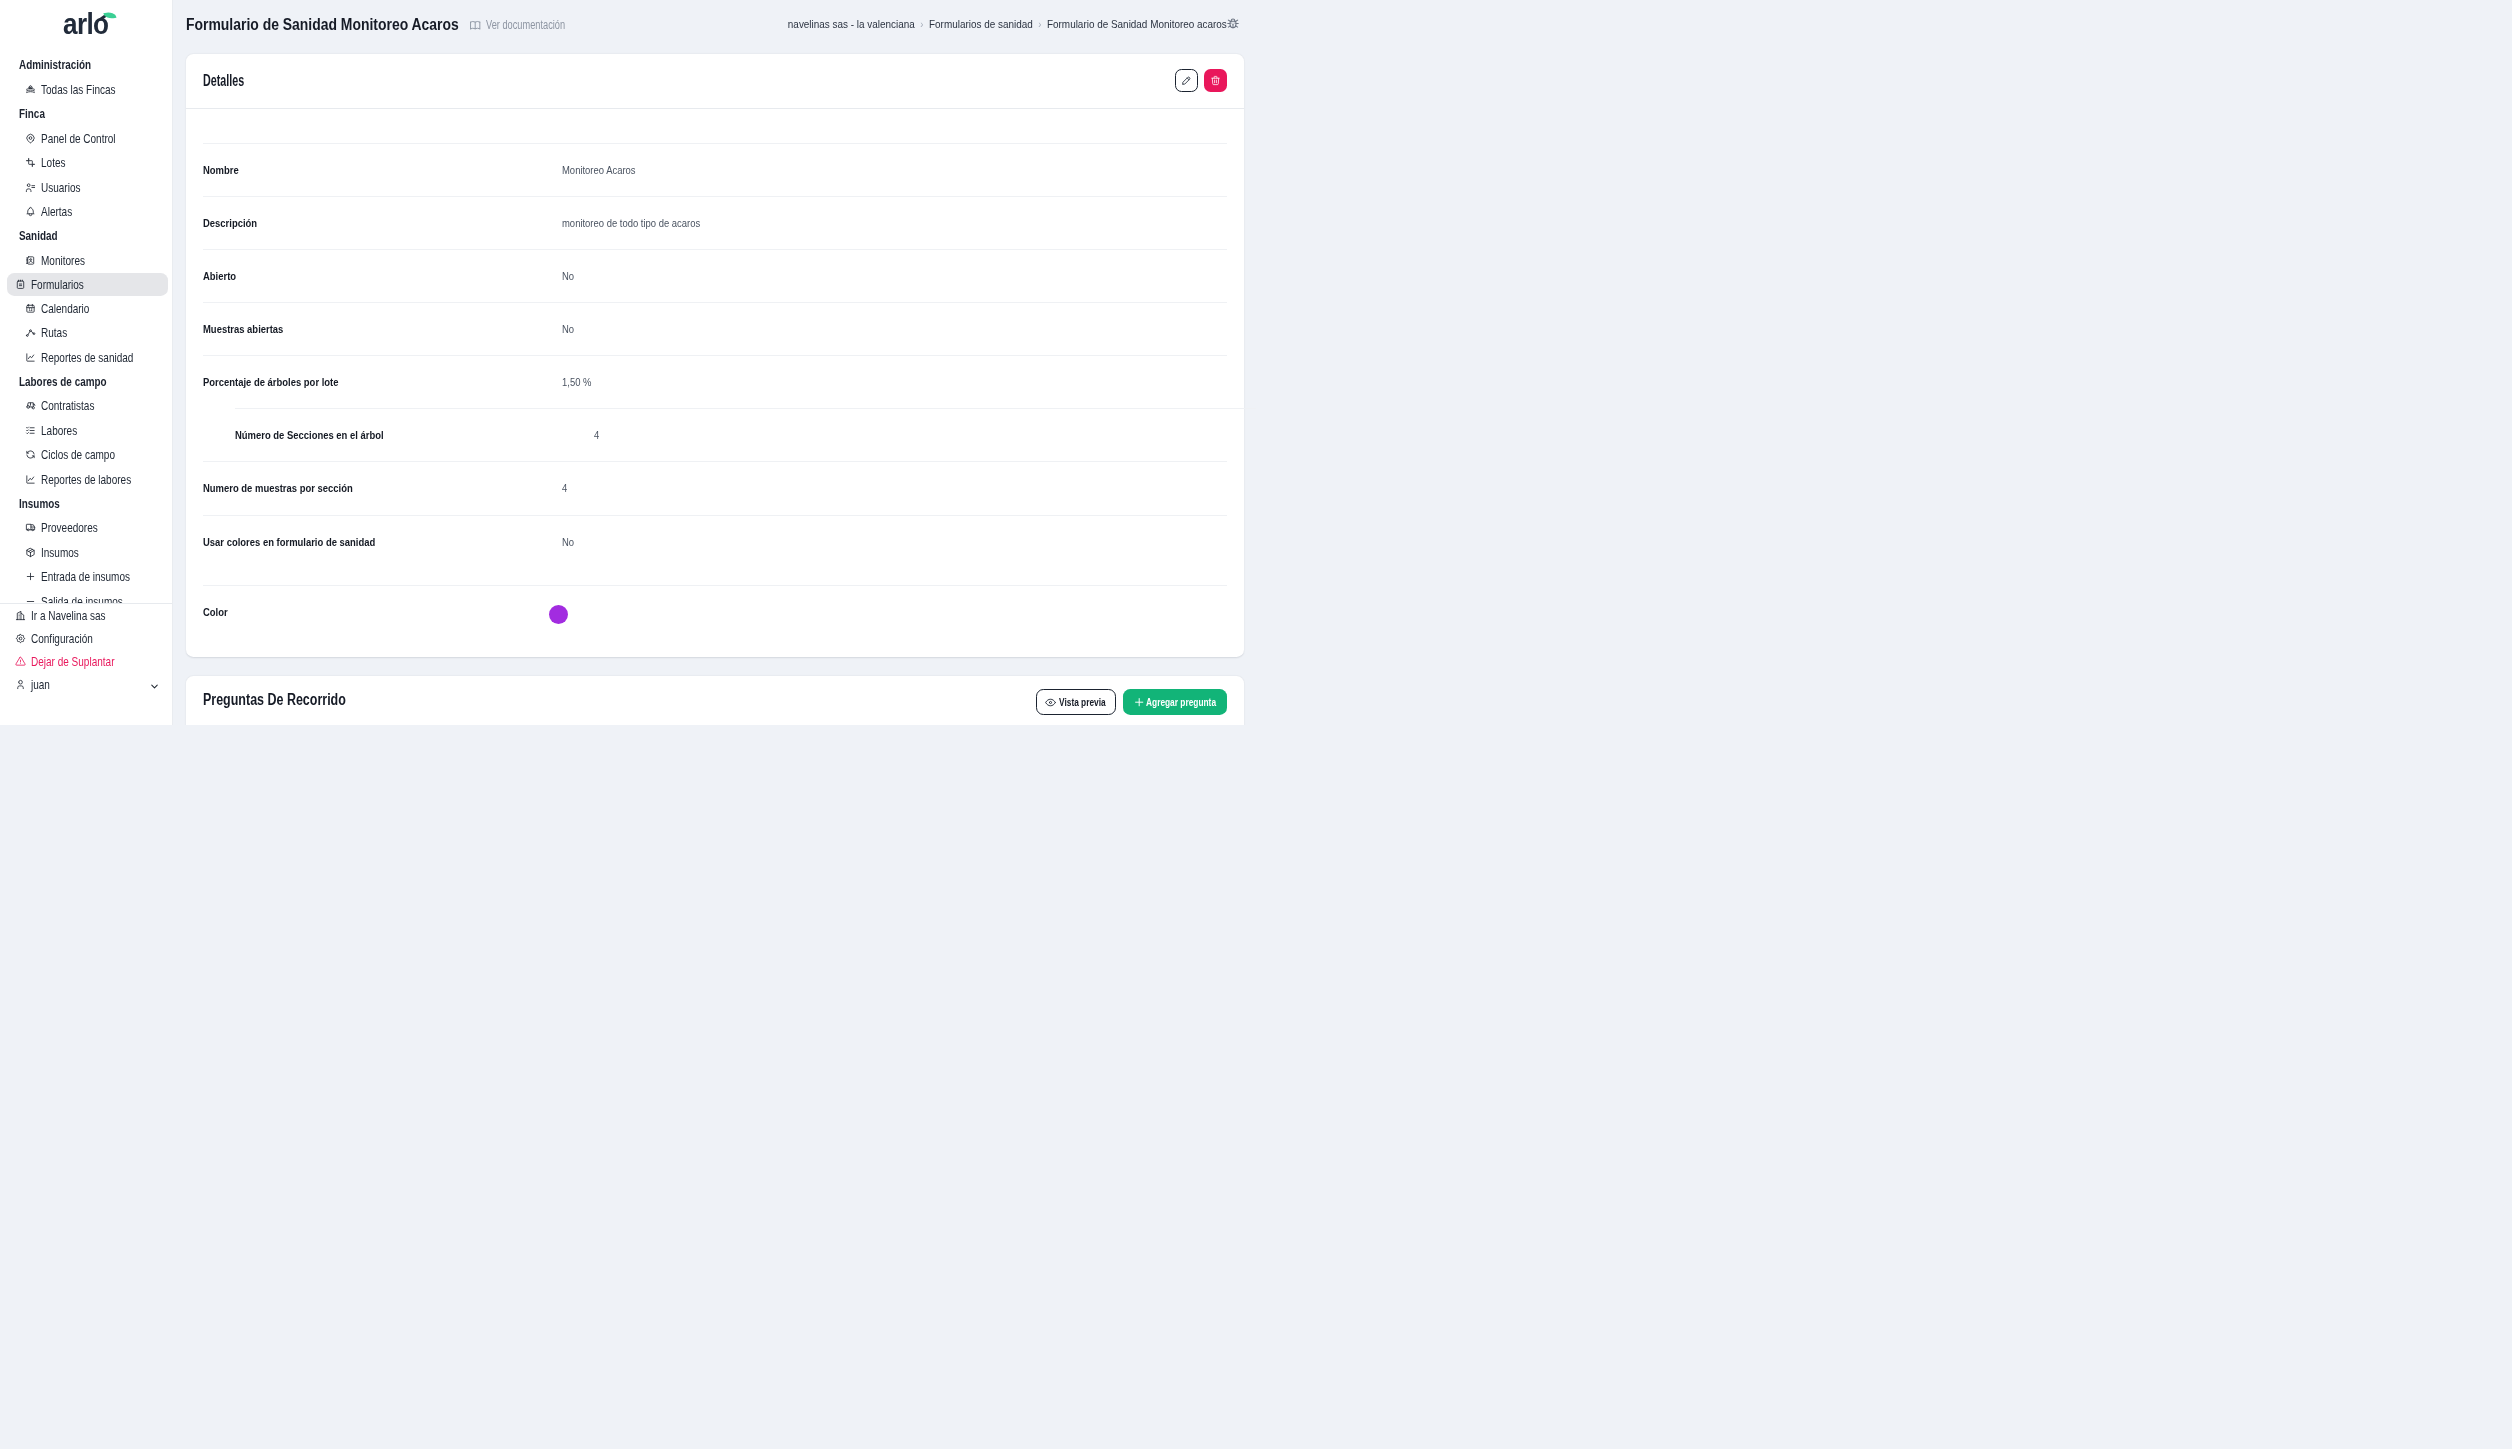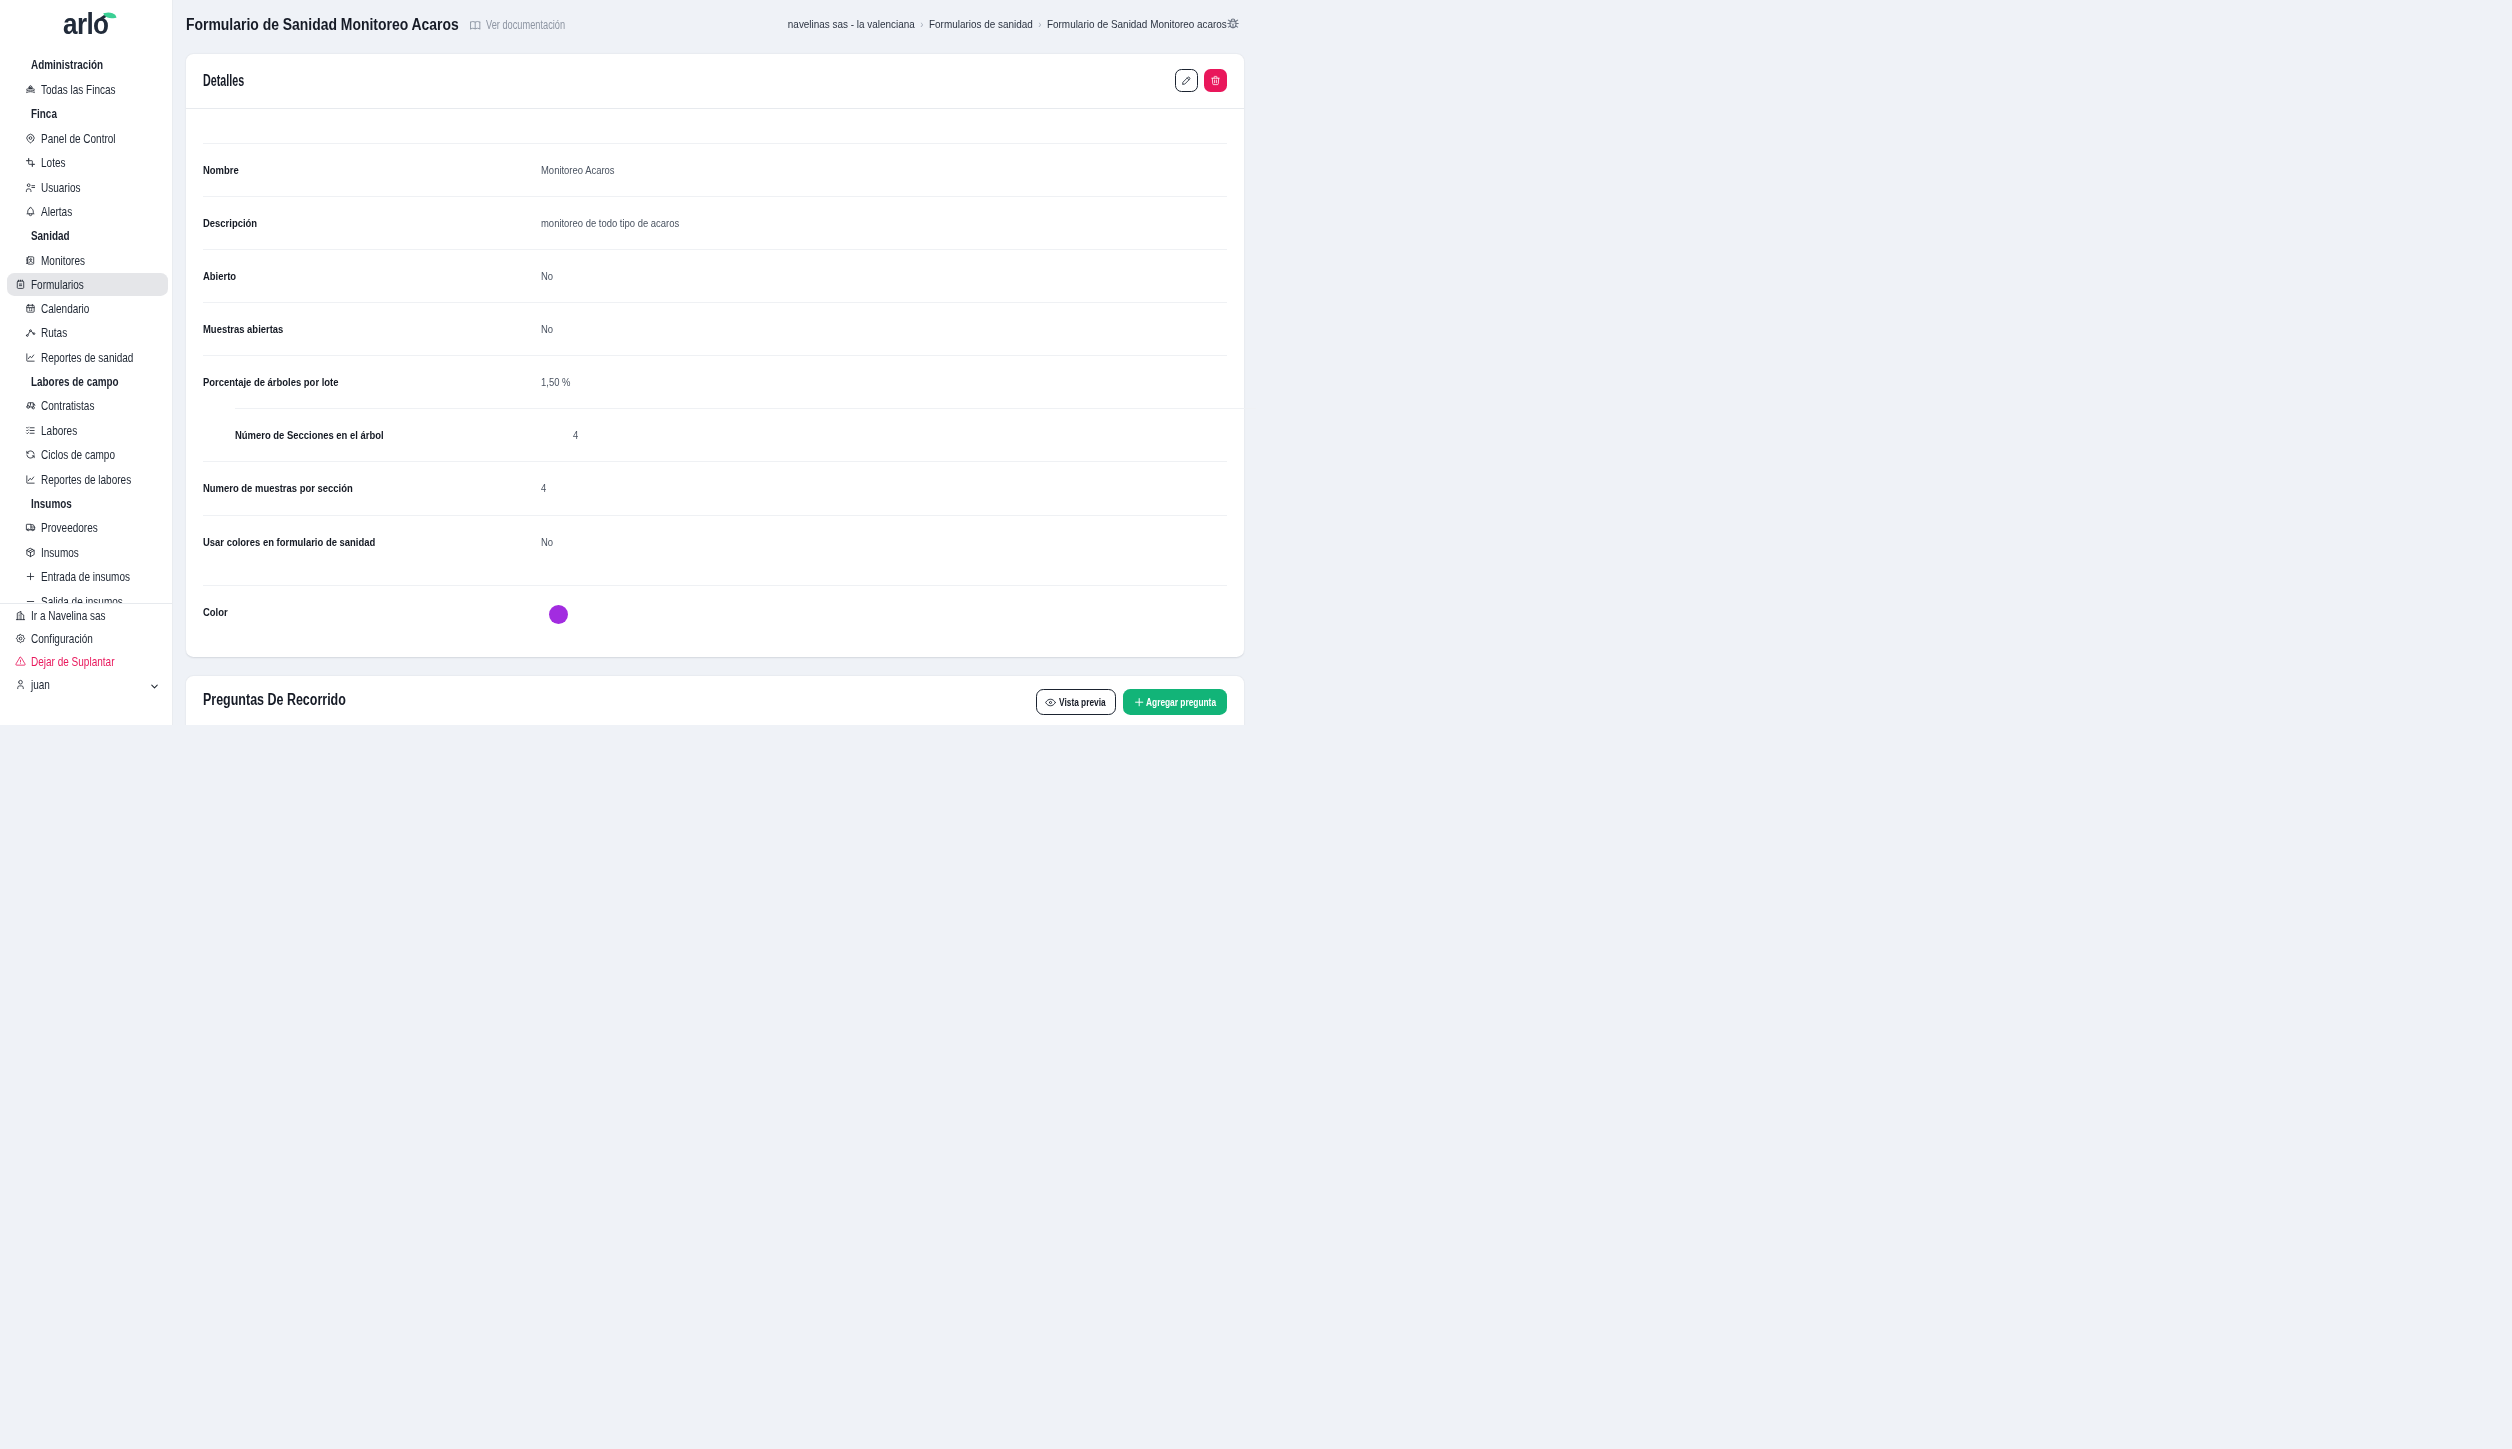--- a/index.html
+++ b/index.html
@@ -19,21 +19,21 @@
   .logo { position:absolute; left:63px; top:10.2px; width:51px; height:30.5px; }
   .logo-txt { position:absolute; left:0; top:0; font-size:29px; font-weight:700; color:#212b3a; letter-spacing:-0.7px;
               display:inline-block; transform:scaleX(0.9); transform-origin:0 0; line-height:29px; }
   .leaf { position:absolute; left:41px; top:1.8px; width:11.6px; height:7.3px; background:#3bcf94;
           border-radius: 0 90% 4% 90%; transform:rotate(-12deg); }
   .acc  { position:absolute; left:36px; top:5.5px; width:8px; height:3.3px; background:#212b3a;
           transform:rotate(-36deg); border-radius:0.7px; }
   .nav { position:absolute; top:53px; left:0; width:173px; }
   .nit { height:24.4px; display:flex; align-items:center; padding-left:25px; font-size:13px; color:#222a36; }
   .nit svg { width:11px; height:11px; flex:0 0 11px; margin-right:5.1px; }
-  .nhead { height:24.4px; display:flex; align-items:center; padding-left:19px; font-size:12.4px; font-weight:700; color:#1c222e;margin-left:12px; }
+  .nhead { height:24.4px; display:flex; align-items:center; padding-left:19px; font-size:12.4px; font-weight:700; color:#1c222e; }
   .pill { background:#e5e6e9; border-radius:7.3px; margin:0.7px 5.1px 0 6.5px; padding-left:8.7px; height:23px; }
   .sfoot { position:absolute; left:0; bottom:0; width:172px; height:122px; background:#fff;
            border-top:0.7px solid #e7eaee; z-index:6; padding-top:0; }
   .fit { height:23px; display:flex; align-items:center; padding-left:14.5px; font-size:13px; color:#222a36; position:relative; }
   .fit svg { width:11px; height:11px; flex:0 0 11px; margin-right:5.1px; }
   .pinktxt { color:#e8185c; }
   .chev { position:absolute; right:6.5px; top:7.3px; }
 
   
   .title { position:absolute; left:186px; top:15.3px; font-size:16.7px; line-height:20.4px; font-weight:700; color:#161b26; }
@@ -47,21 +47,21 @@
           box-shadow:0 0.7px 1.5px rgba(15,23,42,.07), 0 0.7px 2.2px rgba(15,23,42,.05); }
   #card1 { left:186px; top:54px; width:1058px; height:603px; }
   #card1 .chead { position:absolute; left:0; top:0; width:100%; height:55px; border-bottom:0.7px solid #e7eaee; }
   .ctitle { position:absolute; left:17.4px; top:50%; transform:translateY(-50%); font-size:16px; font-weight:700; color:#161b26; }
   .btn-edit { position:absolute; left:989px; top:15.3px; width:23px; height:23px; border:1.1px solid #1b2330;
               border-radius:6.5px; background:#fff; display:flex; align-items:center; justify-content:center; }
   .btn-del  { position:absolute; left:1018px; top:15.3px; width:23px; height:23px; border-radius:6.5px;
               background:#e9175b; display:flex; align-items:center; justify-content:center; }
   .row { position:absolute; left:17.4px; width:1024px; border-top:0.7px solid #eff1f4; }
   .rlab { position:absolute; left:0; top:20px; font-size:10.5px; font-weight:700; color:#151a24; }
-  .rval { position:absolute; left:338px; top:20px; font-size:10.5px; color:#4a5361; }
+  .rval { position:absolute; left:359px; top:20px; font-size:10.5px; color:#4a5361; }
   .dot { position:absolute; left:346px; top:18px; width:19px; height:19px; border-radius:50%; background:#a22ce0; }
 
   #card2 { left:186px; top:676px; width:1058px; height:65px; }
   .btn-prev { position:absolute; left:850px; top:13.4px; width:80px; height:26px; border:1.1px solid #1b2330;
               border-radius:7.3px; background:#fff; display:flex; align-items:center; justify-content:center;
               font-size:11.6px; font-weight:700; color:#161b26; }
   .btn-prev svg { width:13px; height:13px; margin-right:1.5px; }
   .btn-add { position:absolute; left:937px; top:13.4px; width:104px; height:26px; border-radius:7.3px;
              background:#12b478; display:flex; align-items:center; justify-content:center;
              font-size:11.6px; font-weight:700; color:#fff; }

